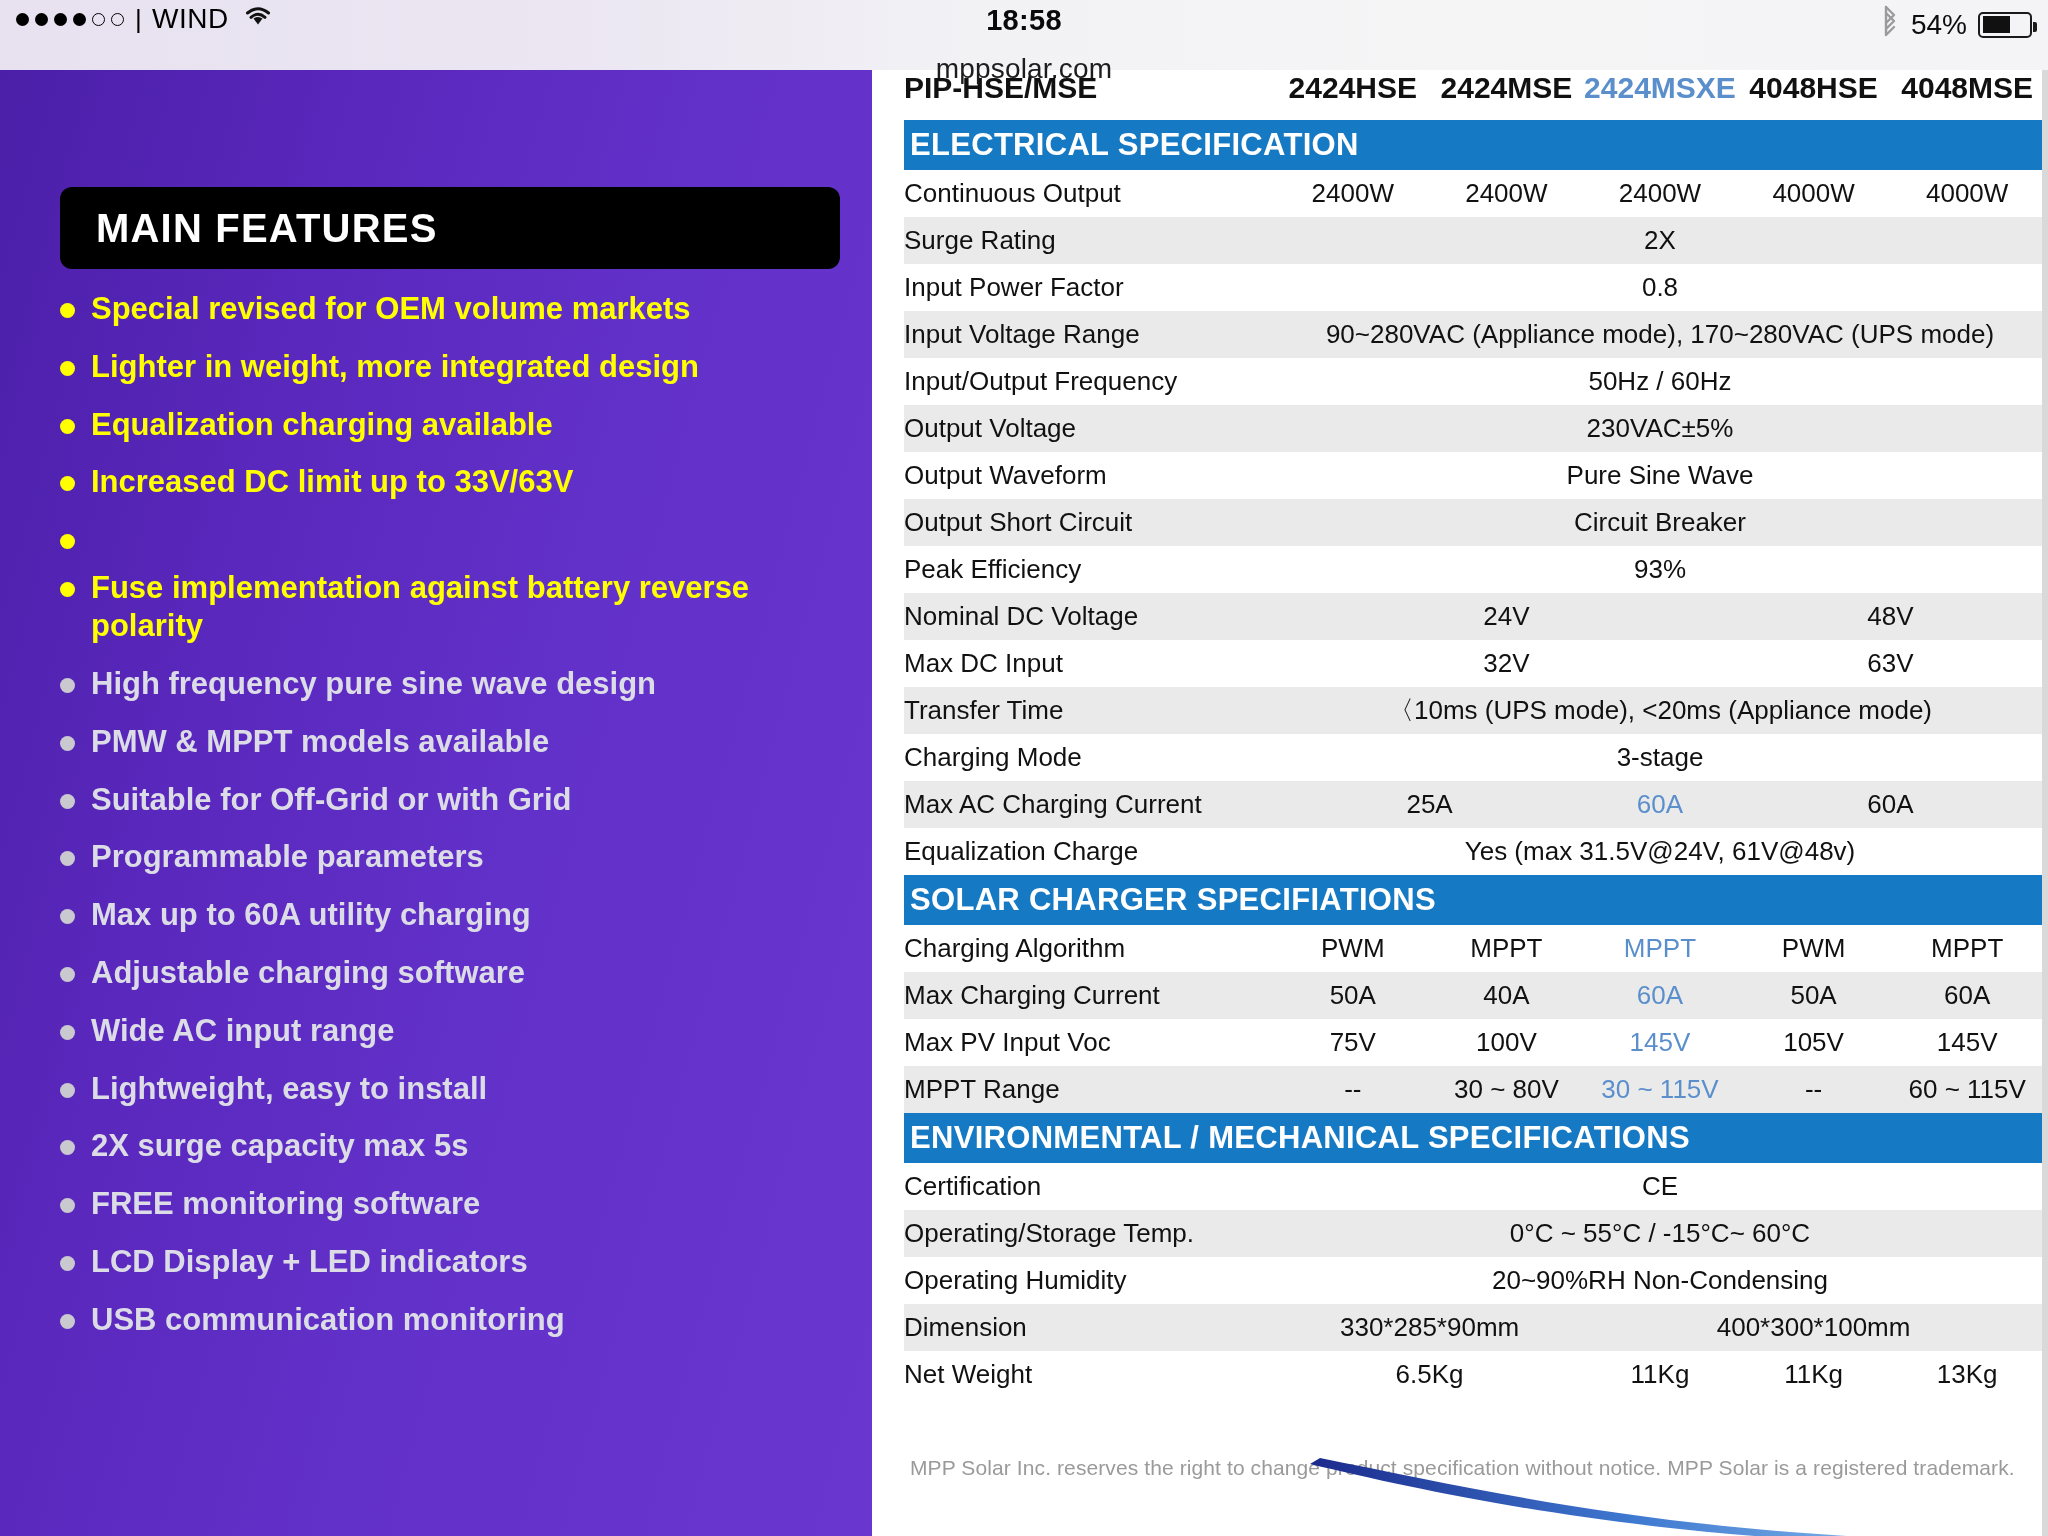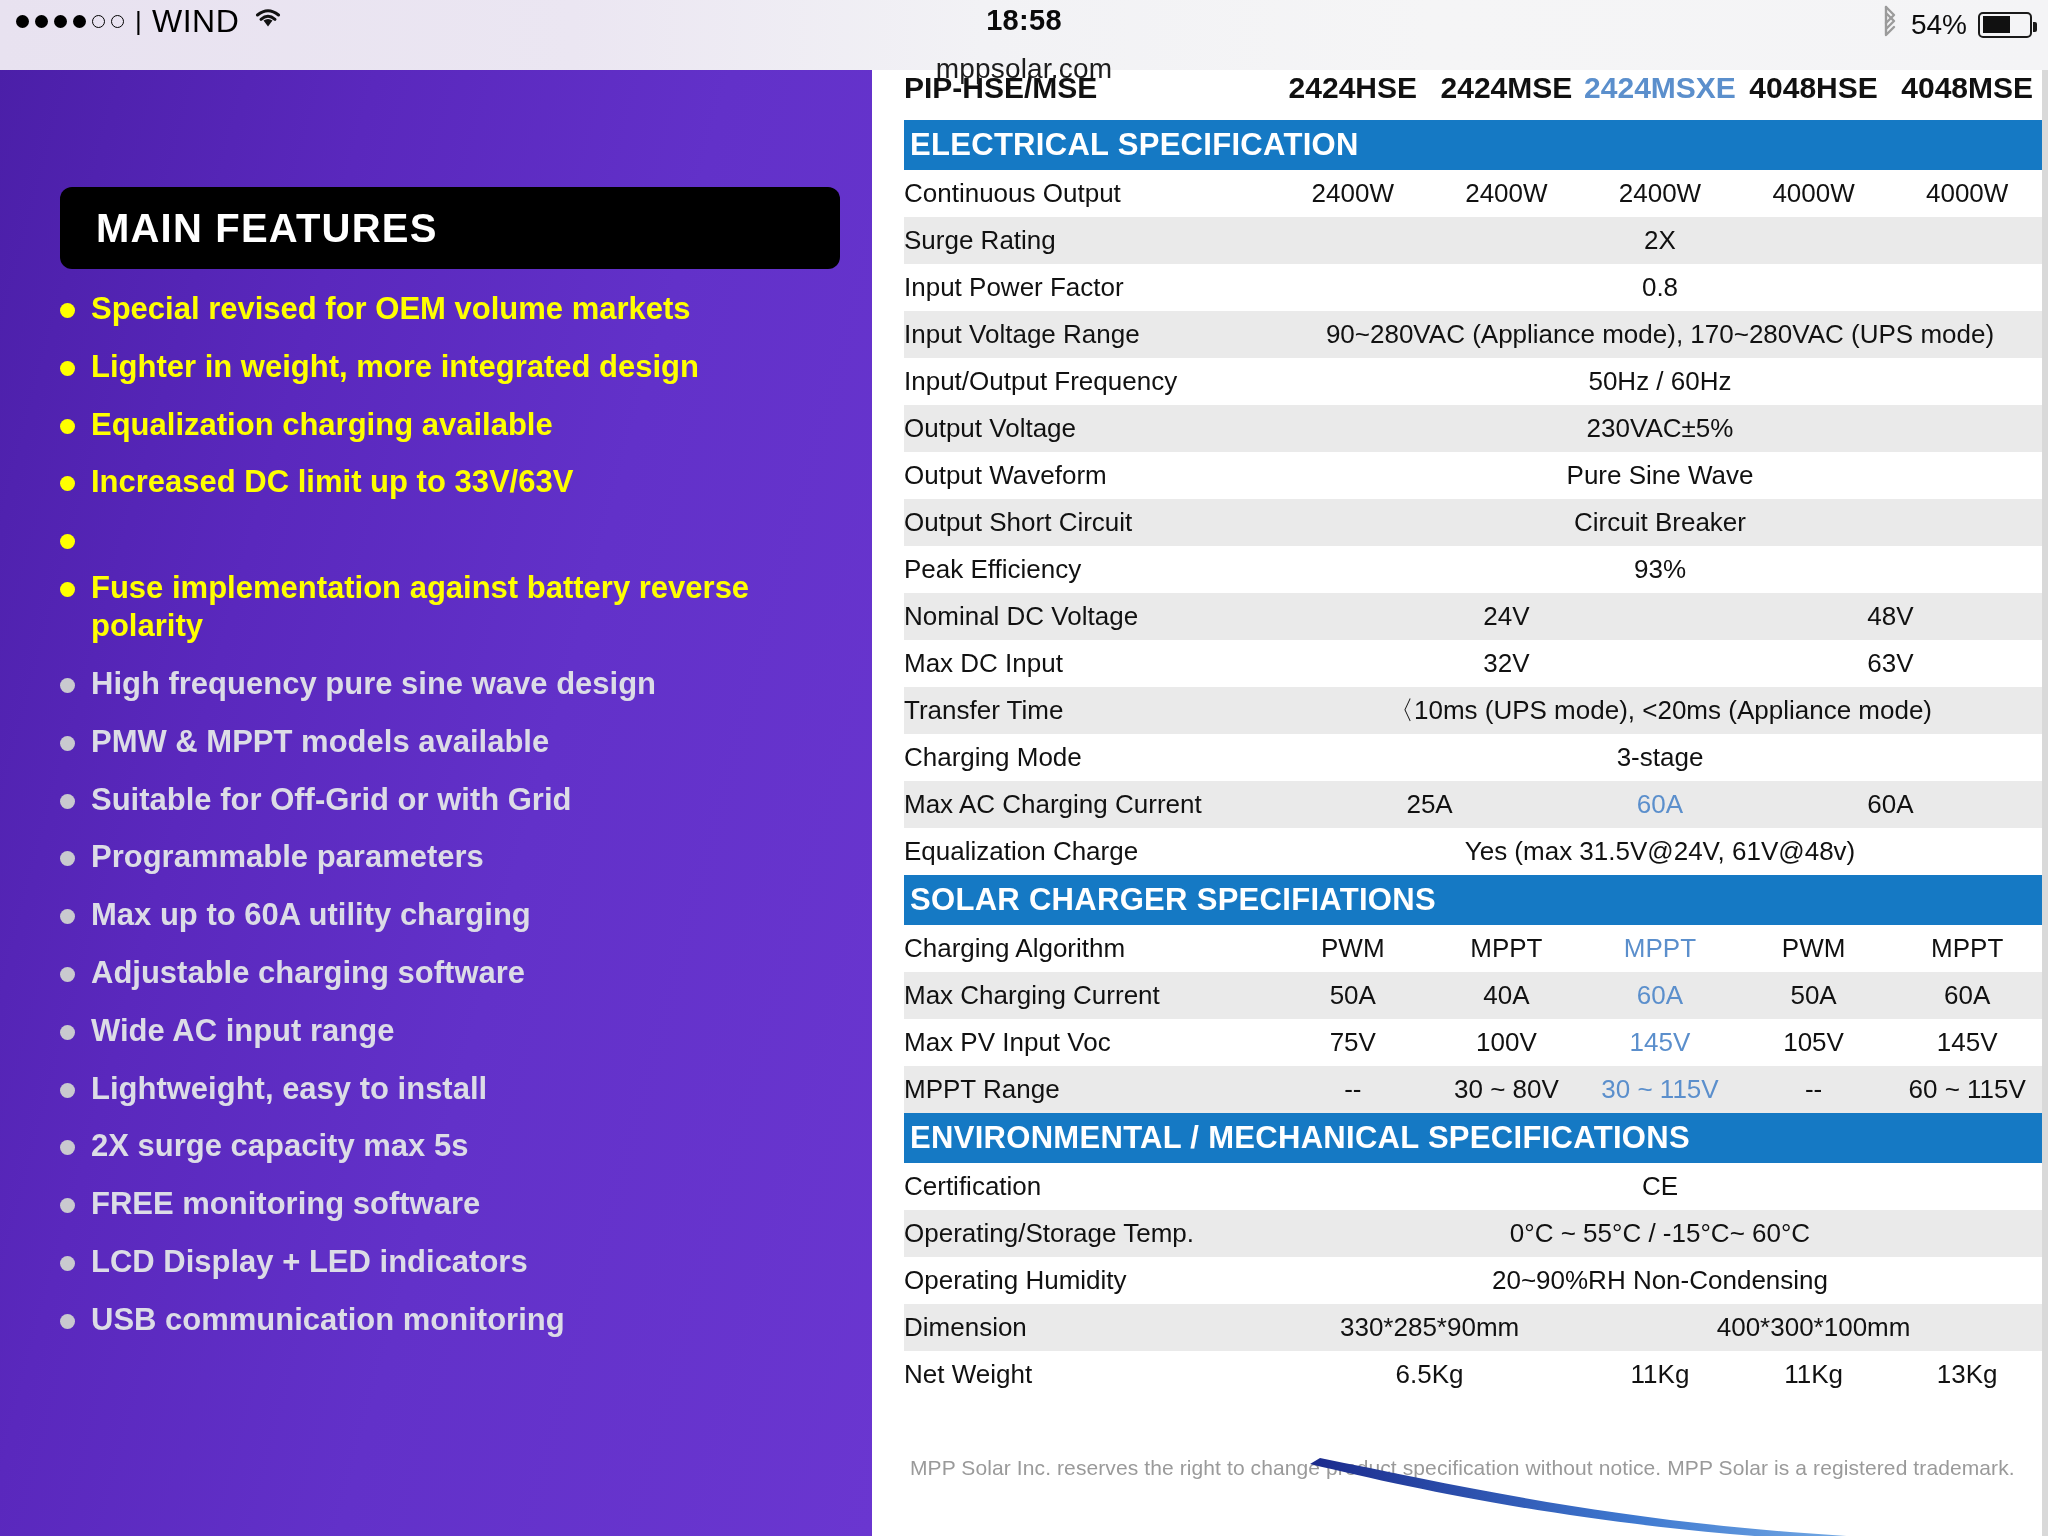--- a/index.html
+++ b/index.html
@@ -19,21 +19,21 @@
   .sb-left{
     position:absolute; left:16px; top:3px;
     display:flex; align-items:center; gap:7px;
     font-size:27px; color:#000; letter-spacing:.2px;
   }
   .dots{ display:flex; align-items:center; gap:6px; margin-right:4px;}
   .dot{ width:13px; height:13px; border-radius:50%; }
   .dot.f{ background:#000; }
   .dot.e{ background:transparent; border:1.7px solid #000; width:13px; height:13px;}
   .bar-sep{ font-size:26px; margin:0 3px 0 0; }
-  .carrier{ font-size:32px; letter-spacing:0.5px; }
+  .carrier{ font-size:28px; letter-spacing:0.5px; }
   .wifi{ margin-left:7px; }
 
   .sb-center{
     position:absolute; left:0; right:0; top:4px;
     text-align:center; pointer-events:none;
   }
   .sb-time{ font-size:29px; font-weight:bold; color:#0a0a0a; letter-spacing:.3px;}
   .sb-url{ font-size:28px; color:#1d1d1d; margin-top:16px; letter-spacing:.2px;}
 
   .sb-right{

